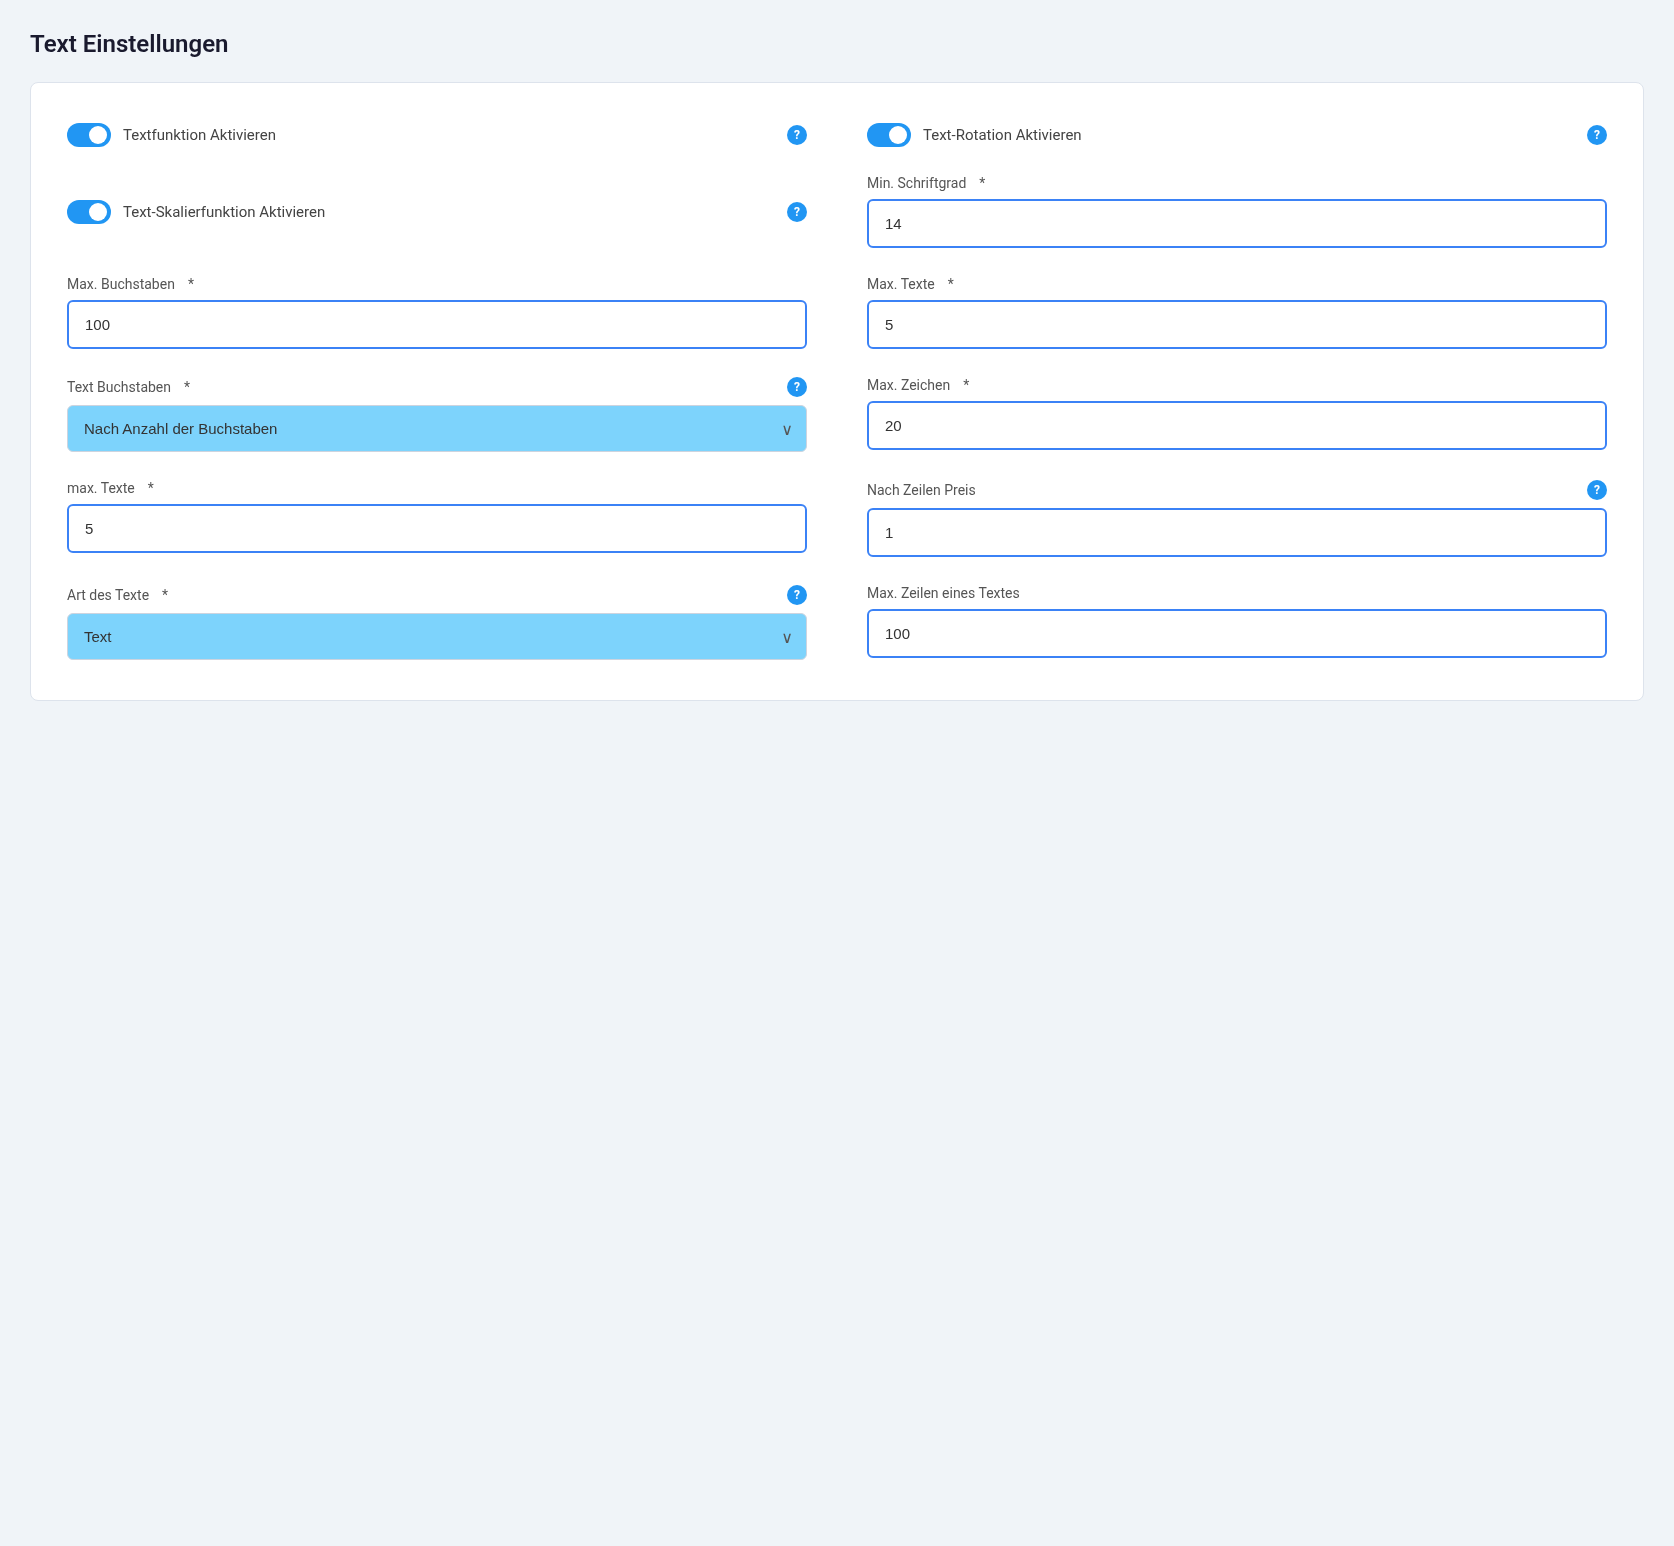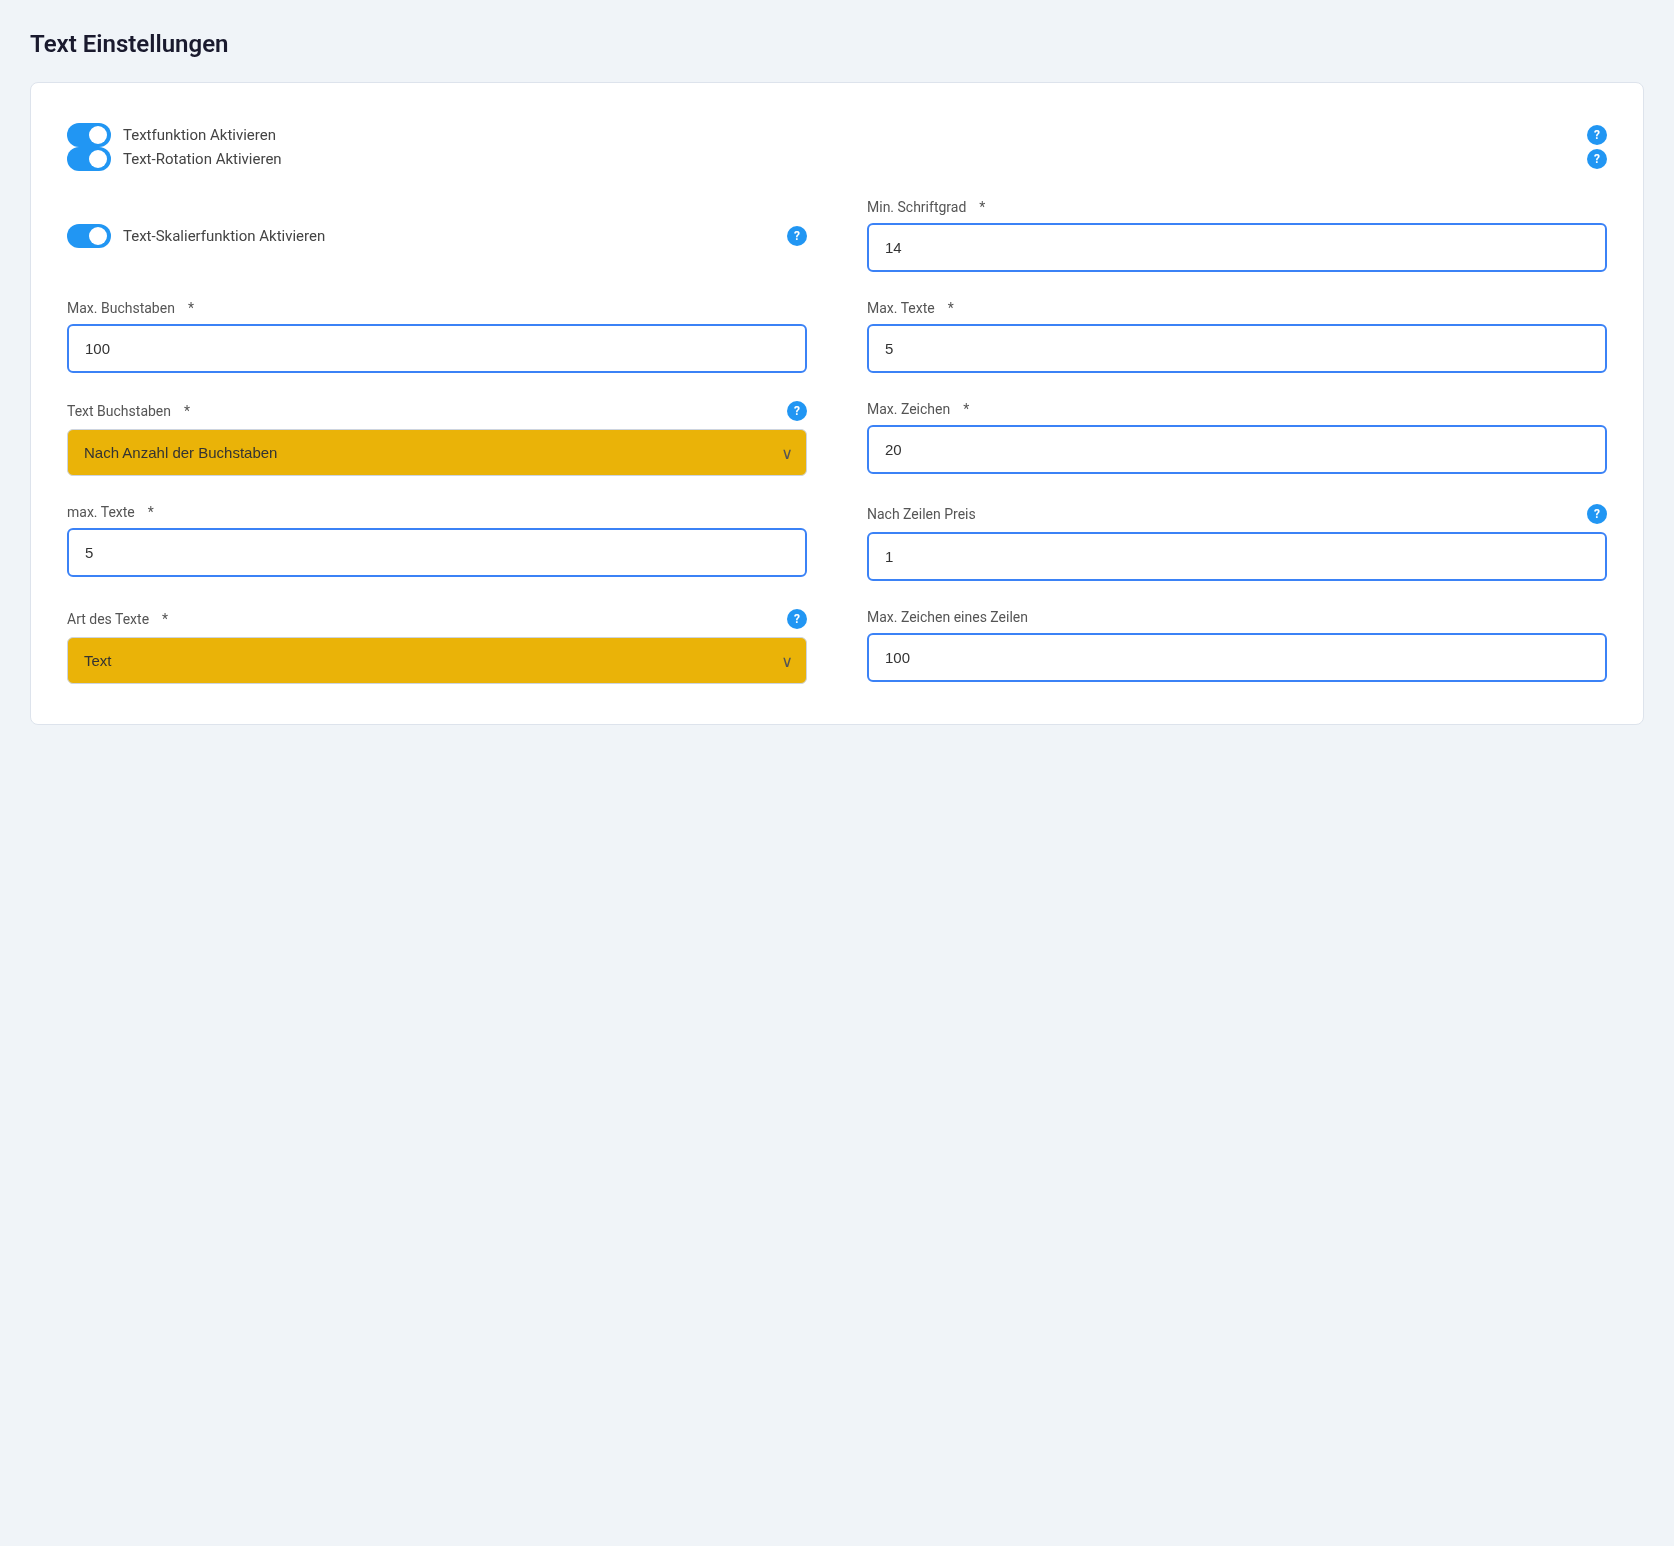--- a/index.html
+++ b/index.html
@@ -89,21 +89,21 @@
       position: relative;
     }
     .field-select {
       border: 1px solid #cdd4df;
       border-radius: 6px;
       padding: 14px 44px 14px 16px;
       font-size: 15px;
       color: #333;
       width: 100%;
       appearance: none;
-      background: #eab308;
+      background: #7dd3fc;
       cursor: pointer;
       outline: none;
     }
     .select-chevron {
       position: absolute;
       right: 14px;
       top: 50%;
       transform: translateY(-50%);
       pointer-events: none;
       color: #555;
@@ -129,21 +129,21 @@
     .label-text {
       display: flex;
       align-items: center;
       gap: 13px;
       font-size: 14px;
       color: #555;
     }
     
     .row-toggles {
       display: grid;
-      grid-template-columns: 1fr;
+      grid-template-columns: 1fr 1fr;
       gap: 0 60px;
       margin-bottom: 28px;
     }
     .row-section {
       display: grid;
       grid-template-columns: 1fr 1fr;
       gap: 28px 60px;
     }
   </style>
 </head>
@@ -274,19 +274,19 @@
       </div>
       <div class="select-wrapper">
         <select class="field-select">
           <option>Text</option>
         </select>
         <span class="select-chevron">∨</span>
       </div>
     </div>
     <div class="field-group">
       <span class="label-text">
-        <span>Max. Zeichen eines Zeilen</span>
+        <span>Max. Zeilen eines Textes</span>
       </span>
       <input type="text" class="field-input" value="100" style="">
     </div>
   </div>
 
 </div>
 
 </body></html>

